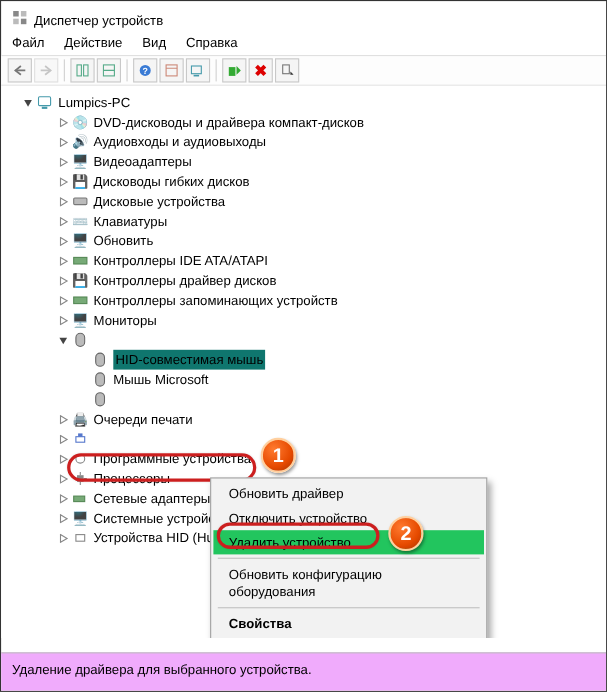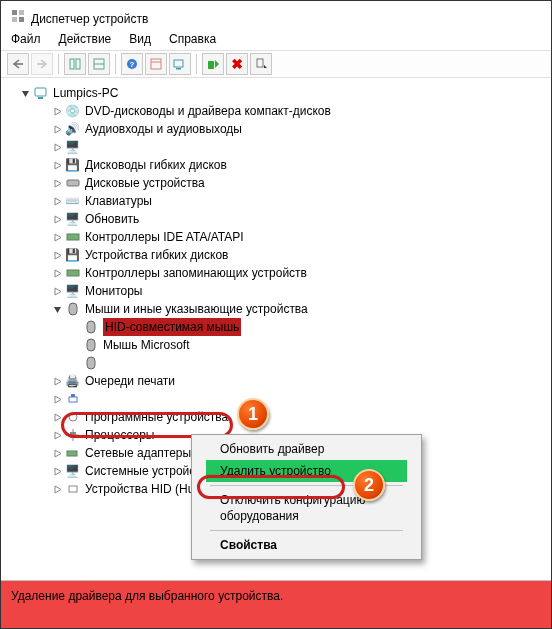--- a/index.html
+++ b/index.html
@@ -73,21 +73,21 @@
   }
   .chev svg { display:block; }
   .nicon {
     width: 16px; height: 16px;
     margin-right: 4px;
     display: inline-flex; align-items: center; justify-content: center;
     font-size: 12px;
   }
   .lbl { }
   .selected .lbl {
-    background: #b91c1c;
+    background: #0f766e;
     padding: 0 2px;
   }
   .highlight-red {
     position: absolute;
     border: 3px solid #cc1f1f;
     border-radius: 14px;
     pointer-events: none;
     box-shadow: 0 0 2px rgba(0,0,0,.15);
   }
   .num-badge {
@@ -100,48 +100,48 @@
     font-weight: 700;
     font-size: 18px;
     display: flex; align-items: center; justify-content: center;
     box-shadow: 1px 2px 3px rgba(0,0,0,.4);
     z-index: 40;
     pointer-events: none;
   }
   .ctx-menu {
     position: absolute;
     left: 190px; top: 356px;
-    width: 231px;
+    width: 252px;
     background: #f2f2f2;
     border: 1px solid #a0a0a0;
     box-shadow: 3px 4px 6px rgba(0,0,0,.35);
-    padding: 3px 14px;
+    padding: 3px 2px;
     z-index: 25;
     font-size: 12px;
   }
   .ctx-item {
     padding: 3px 14px;
     line-height: 16px;
   }
   .ctx-item.hover {
     background: #22c55e;
   }
   .ctx-sep {
     height: 1px;
     background: #c0c0c0;
     margin: 3px 4px;
   }
   .statusbar {
     position: absolute;
     left: 0; right: 0; bottom: 0;
-    height: 48px;
+    height: 35px;
     border-top: 1px solid #bfbfbf;
     padding: 8px 10px 0 10px;
     font-size: 12px;
-    background: #ef4444;
+    background: #f0abfc;
   }
   
   .pc-icon svg, .dev-icon svg { display:block; }
 </style>
 </head>
 <body>
 
 <div class="titlebar">
   <span class="ticon">
     <svg width="14" height="14" viewBox="0 0 14 14">
@@ -257,20 +257,21 @@
     <span class="nicon">🔊</span>
     <span class="lbl">Аудиовходы и аудиовыходы</span>
   </div>
   <div class="node indent2">
     <span class="chev">
         <svg width="9" height="9">
           <path d="M2 1 L8 4.5 L2 8 Z" fill="none" stroke="#888"></path>
         </svg>
       </span>
     <span class="nicon">🖥️</span>
+    <span class="lbl">Видеоадаптеры</span>
   </div>
   <div class="node indent2">
     <span class="chev">
         <svg width="9" height="9">
           <path d="M2 1 L8 4.5 L2 8 Z" fill="none" stroke="#888"></path>
         </svg>
       </span>
     <span class="nicon">💾</span>
     <span class="lbl">Дисководы гибких дисков</span>
   </div>
@@ -318,21 +319,21 @@
       </span>
     <span class="lbl">Контроллеры IDE ATA/ATAPI</span>
   </div>
   <div class="node indent2">
     <span class="chev">
         <svg width="9" height="9">
           <path d="M2 1 L8 4.5 L2 8 Z" fill="none" stroke="#888"></path>
         </svg>
       </span>
     <span class="nicon">💾</span>
-    <span class="lbl">Устройства гибких дисков</span>
+    <span class="lbl">Контроллеры драйвер дисков</span>
   </div>
   <div class="node indent2">
     <span class="chev">
         <svg width="9" height="9">
           <path d="M2 1 L8 4.5 L2 8 Z" fill="none" stroke="#888"></path>
         </svg>
       </span>
     <span class="nicon">
         <svg width="14" height="12">
           <rect x="1" y="3" width="12" height="6" fill="#7a7" stroke="#585"></rect>
@@ -354,21 +355,20 @@
     <span class="chev">
         <svg width="9" height="9">
           <path d="M1 2 L8 2 L4.5 8 Z" fill="#444"></path>
         </svg>
       </span>
     <span class="nicon">
         <svg width="10" height="14">
           <rect x="1" y="1" width="8" height="12" rx="4" fill="#bbb" stroke="#666"></rect>
         </svg>
       </span>
-    <span class="lbl">Мыши и иные указывающие устройства</span>
   </div>
   <div class="node indent3 selected">
     <span class="nicon">
         <svg width="10" height="14">
           <rect x="1" y="1" width="8" height="12" rx="4" fill="#bbb" stroke="#666"></rect>
         </svg>
       </span>
     <span class="lbl">HID-совместимая мышь</span>
   </div>
   <div class="node indent3">
@@ -470,23 +470,24 @@
     <span class="nicon">
         <svg width="12" height="12">
           <rect x="2" y="3" width="8" height="6" fill="none" stroke="#888"></rect>
         </svg>
       </span>
     <span class="lbl">Устройства HID (Human Interface Devices)</span>
   </div>
 
   <div class="ctx-menu">
     <div class="ctx-item">Обновить драйвер</div>
+    <div class="ctx-item">Отключить устройство</div>
     <div class="ctx-item hover">Удалить устройство</div>
     <div class="ctx-sep"></div>
-    <div class="ctx-item">Отключить конфигурацию оборудования</div>
+    <div class="ctx-item">Обновить конфигурацию оборудования</div>
     <div class="ctx-sep"></div>
     <div class="ctx-item" style="font-weight:600">Свойства</div>
   </div>
 
   <div class="highlight-red" style="left:60px; top:334px; width:172px; height:26px;"></div>
   <div class="num-badge" style="left:236px; top:320px;">1</div>
 
   <div class="highlight-red" style="left:196px; top:397px; width:148px; height:24px; z-index:30;"></div>
   <div class="num-badge" style="left:352px; top:391px;">2</div>
 

